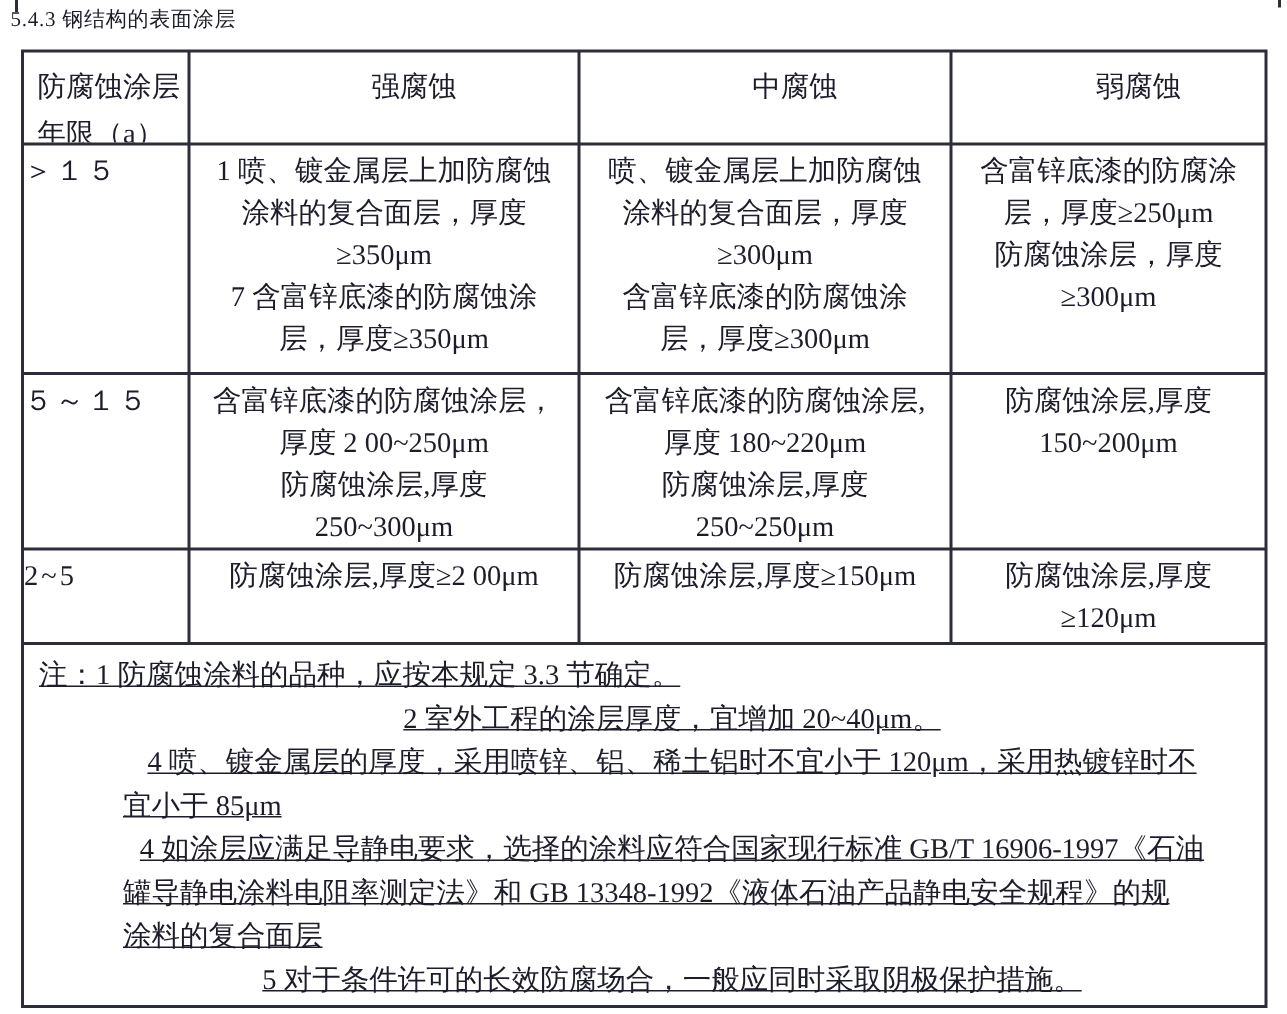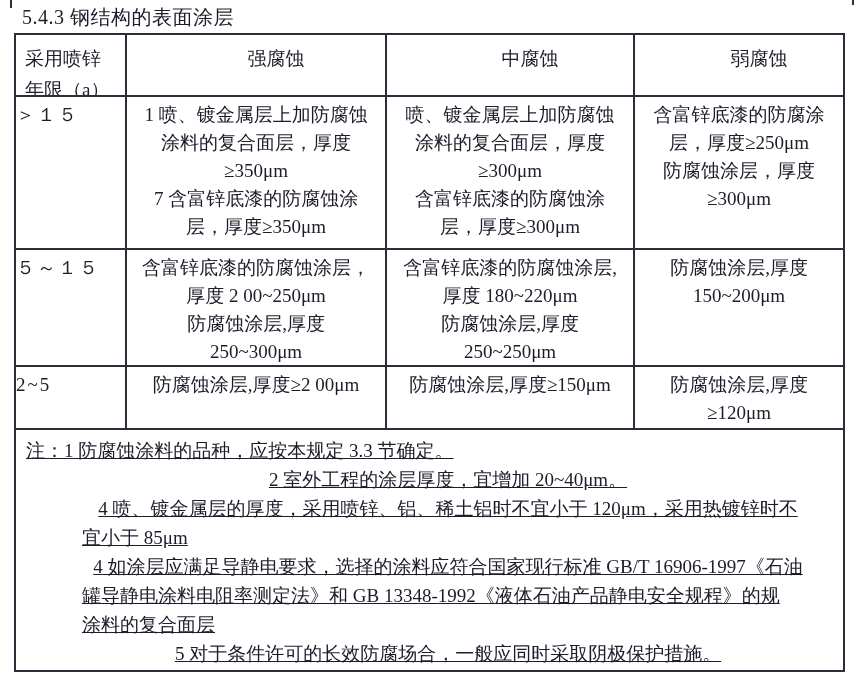--- a/index.html
+++ b/index.html
@@ -11,22 +11,22 @@
   body{
     width:858px;height:676px;background:var(--bg);
     font-family:"Liberation Serif","DejaVu Serif",serif;
     color:var(--text);
     position:relative;overflow:hidden;
   }
   .tick{position:absolute;background:var(--border);}
   .tick-l{left:10px;top:0;width:2px;height:8px;}
   .tick-r{left:852px;top:0;width:2px;height:5px;}
   .title{
-    position:absolute;left:22px;top:4px;
-    font-size:20px;letter-spacing:0.5px;white-space:nowrap;
+    position:absolute;left:7px;top:4px;
+    font-size:14px;letter-spacing:0.5px;white-space:nowrap;
   }
   .tbl{
     position:absolute;left:14px;top:33px;
     width:831px;height:639px;box-sizing:border-box;
     background:var(--border);
     padding:2px;
     display:grid;
     grid-template-columns:109px 258px 246px 208px;
     grid-template-rows:60px 151px 115px 61px 240px;
     gap:2px;
@@ -76,21 +76,21 @@
 <body>
 
 <div class="page">
   <div class="tick tick-l"></div>
   <div class="tick tick-r"></div>
 
   <div class="title">5.4.3 钢结构的表面涂层</div>
 
   <div class="tbl">
 
-    <div class="c hdr life-hdr">采用喷锌
+    <div class="c hdr life-hdr">防腐蚀涂层
 年限（a）</div>
     <div class="c hdr">强腐蚀</div>
     <div class="c hdr">中腐蚀</div>
     <div class="c hdr">弱腐蚀</div>
 
     <div class="c life">＞１５</div>
     <div class="c body">1 喷、镀金属层上加防腐蚀
 涂料的复合面层，厚度
 ≥350μm
 7 含富锌底漆的防腐蚀涂

